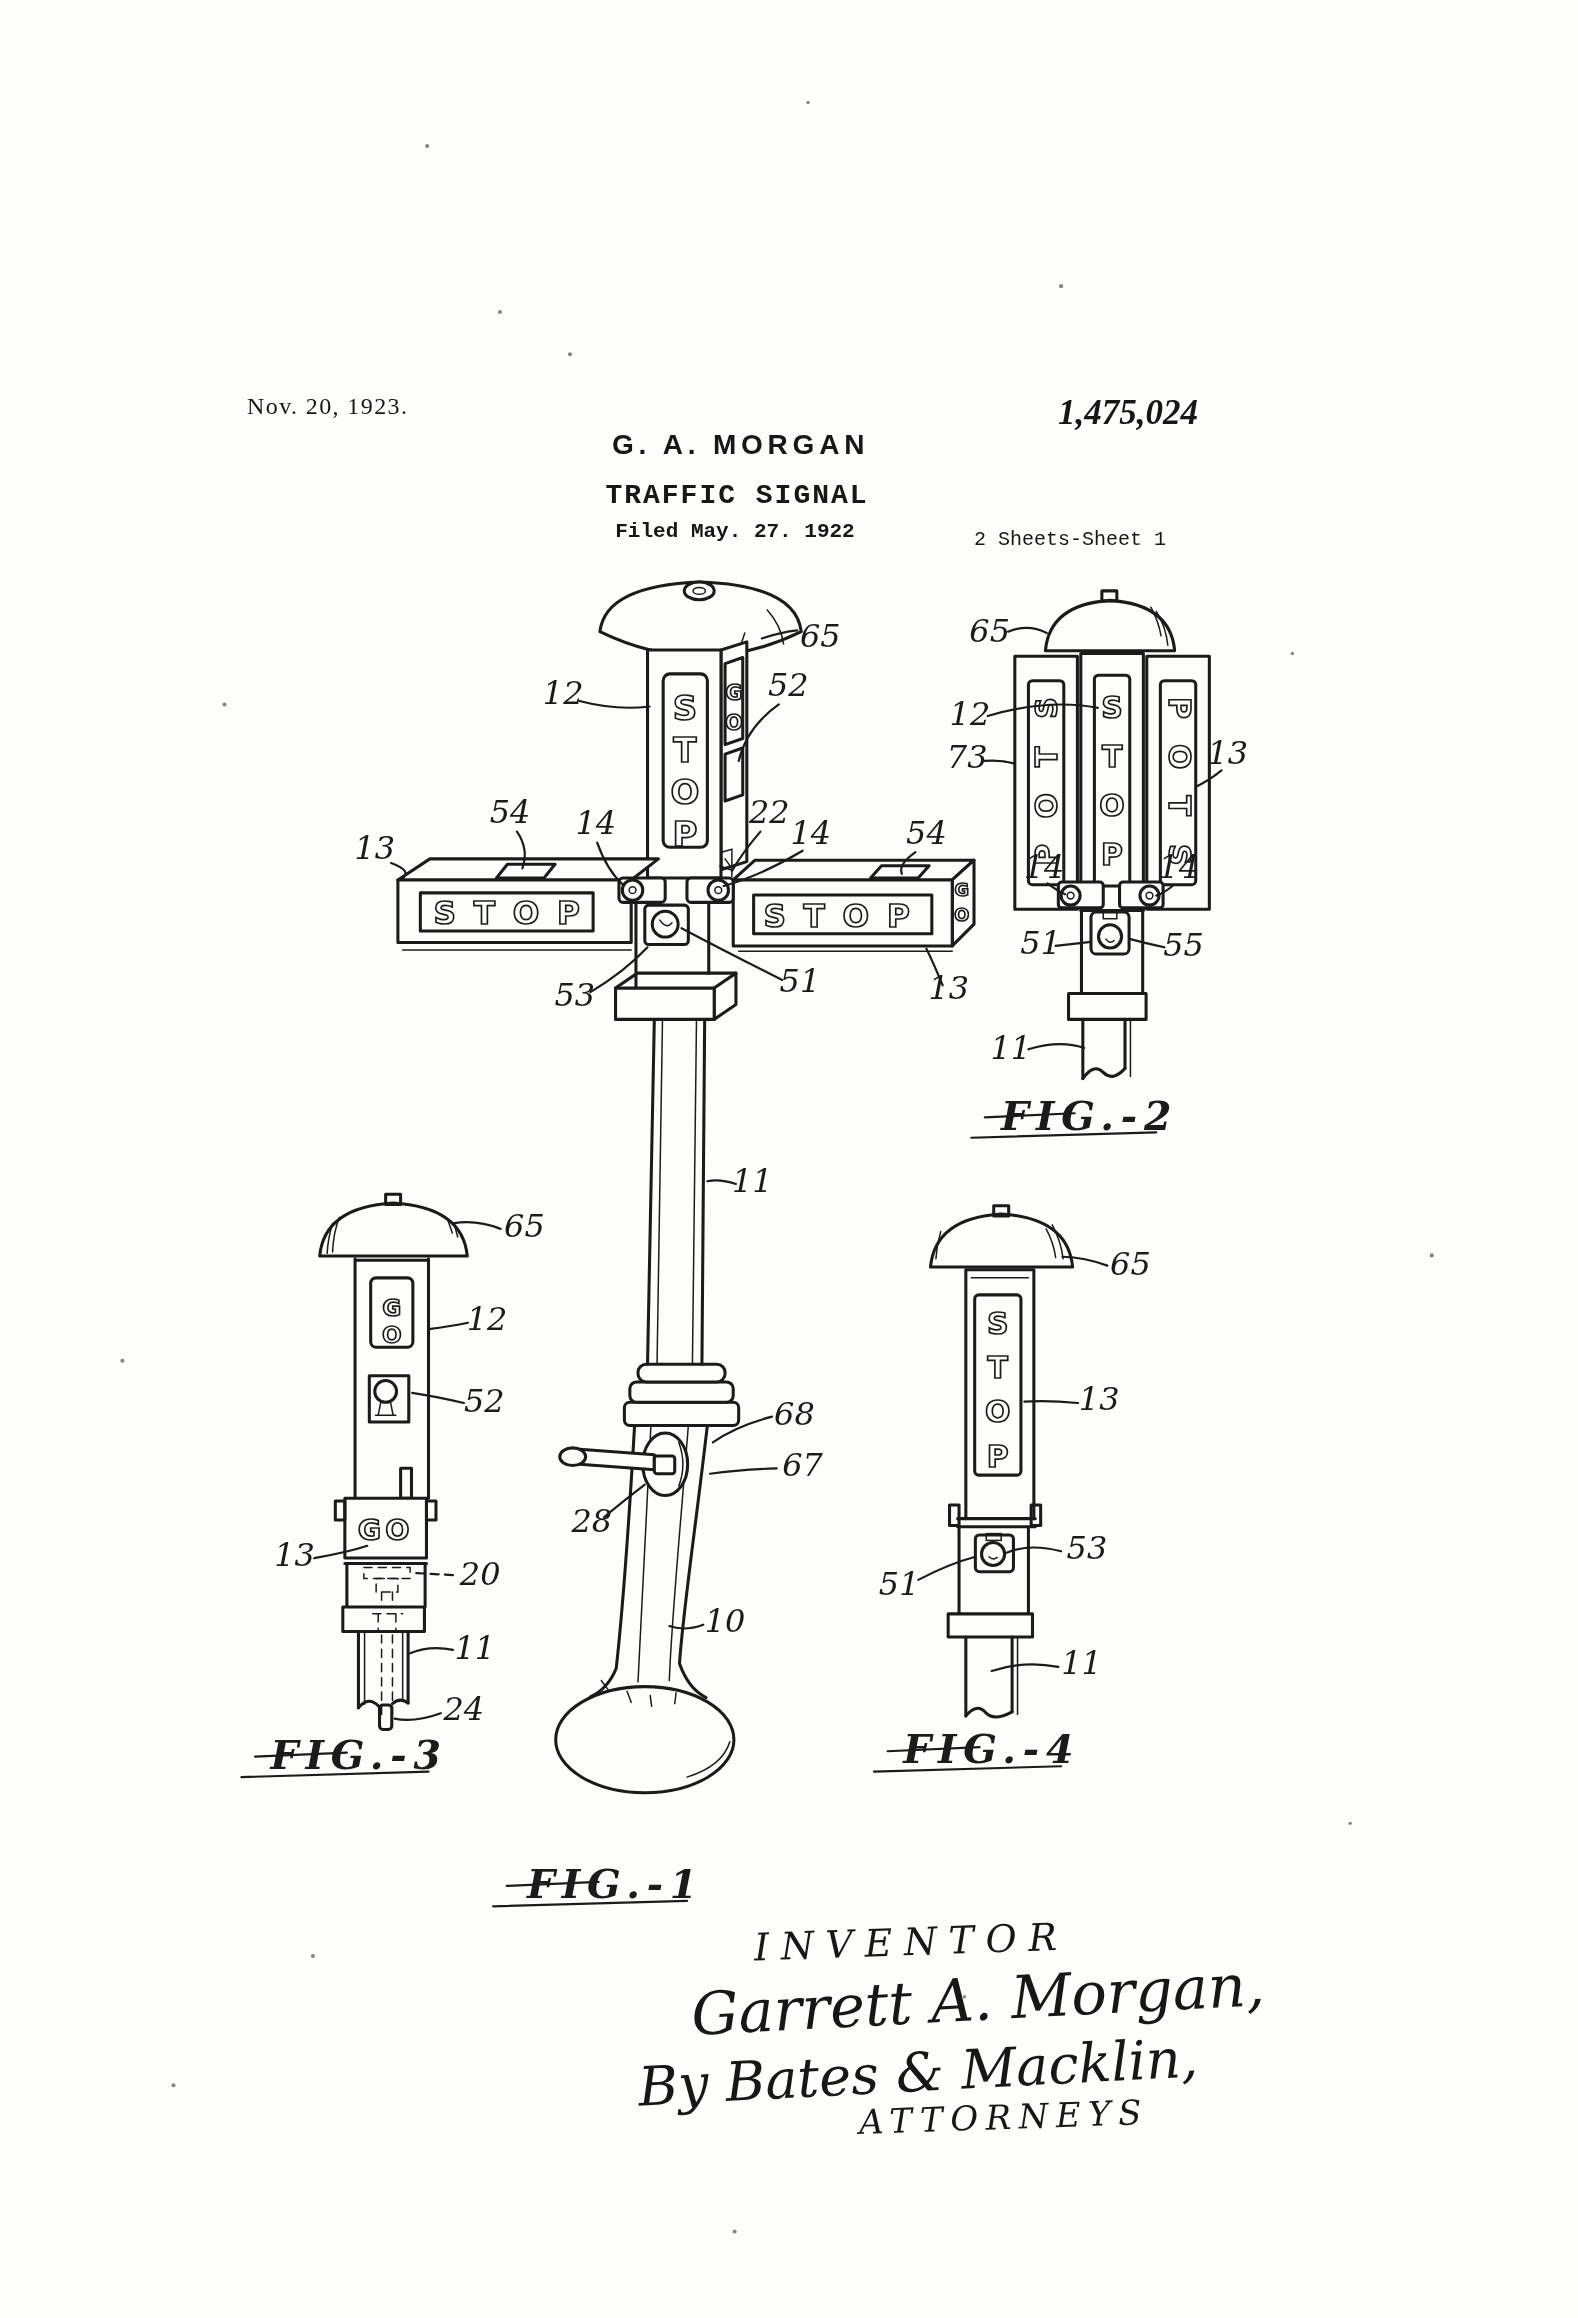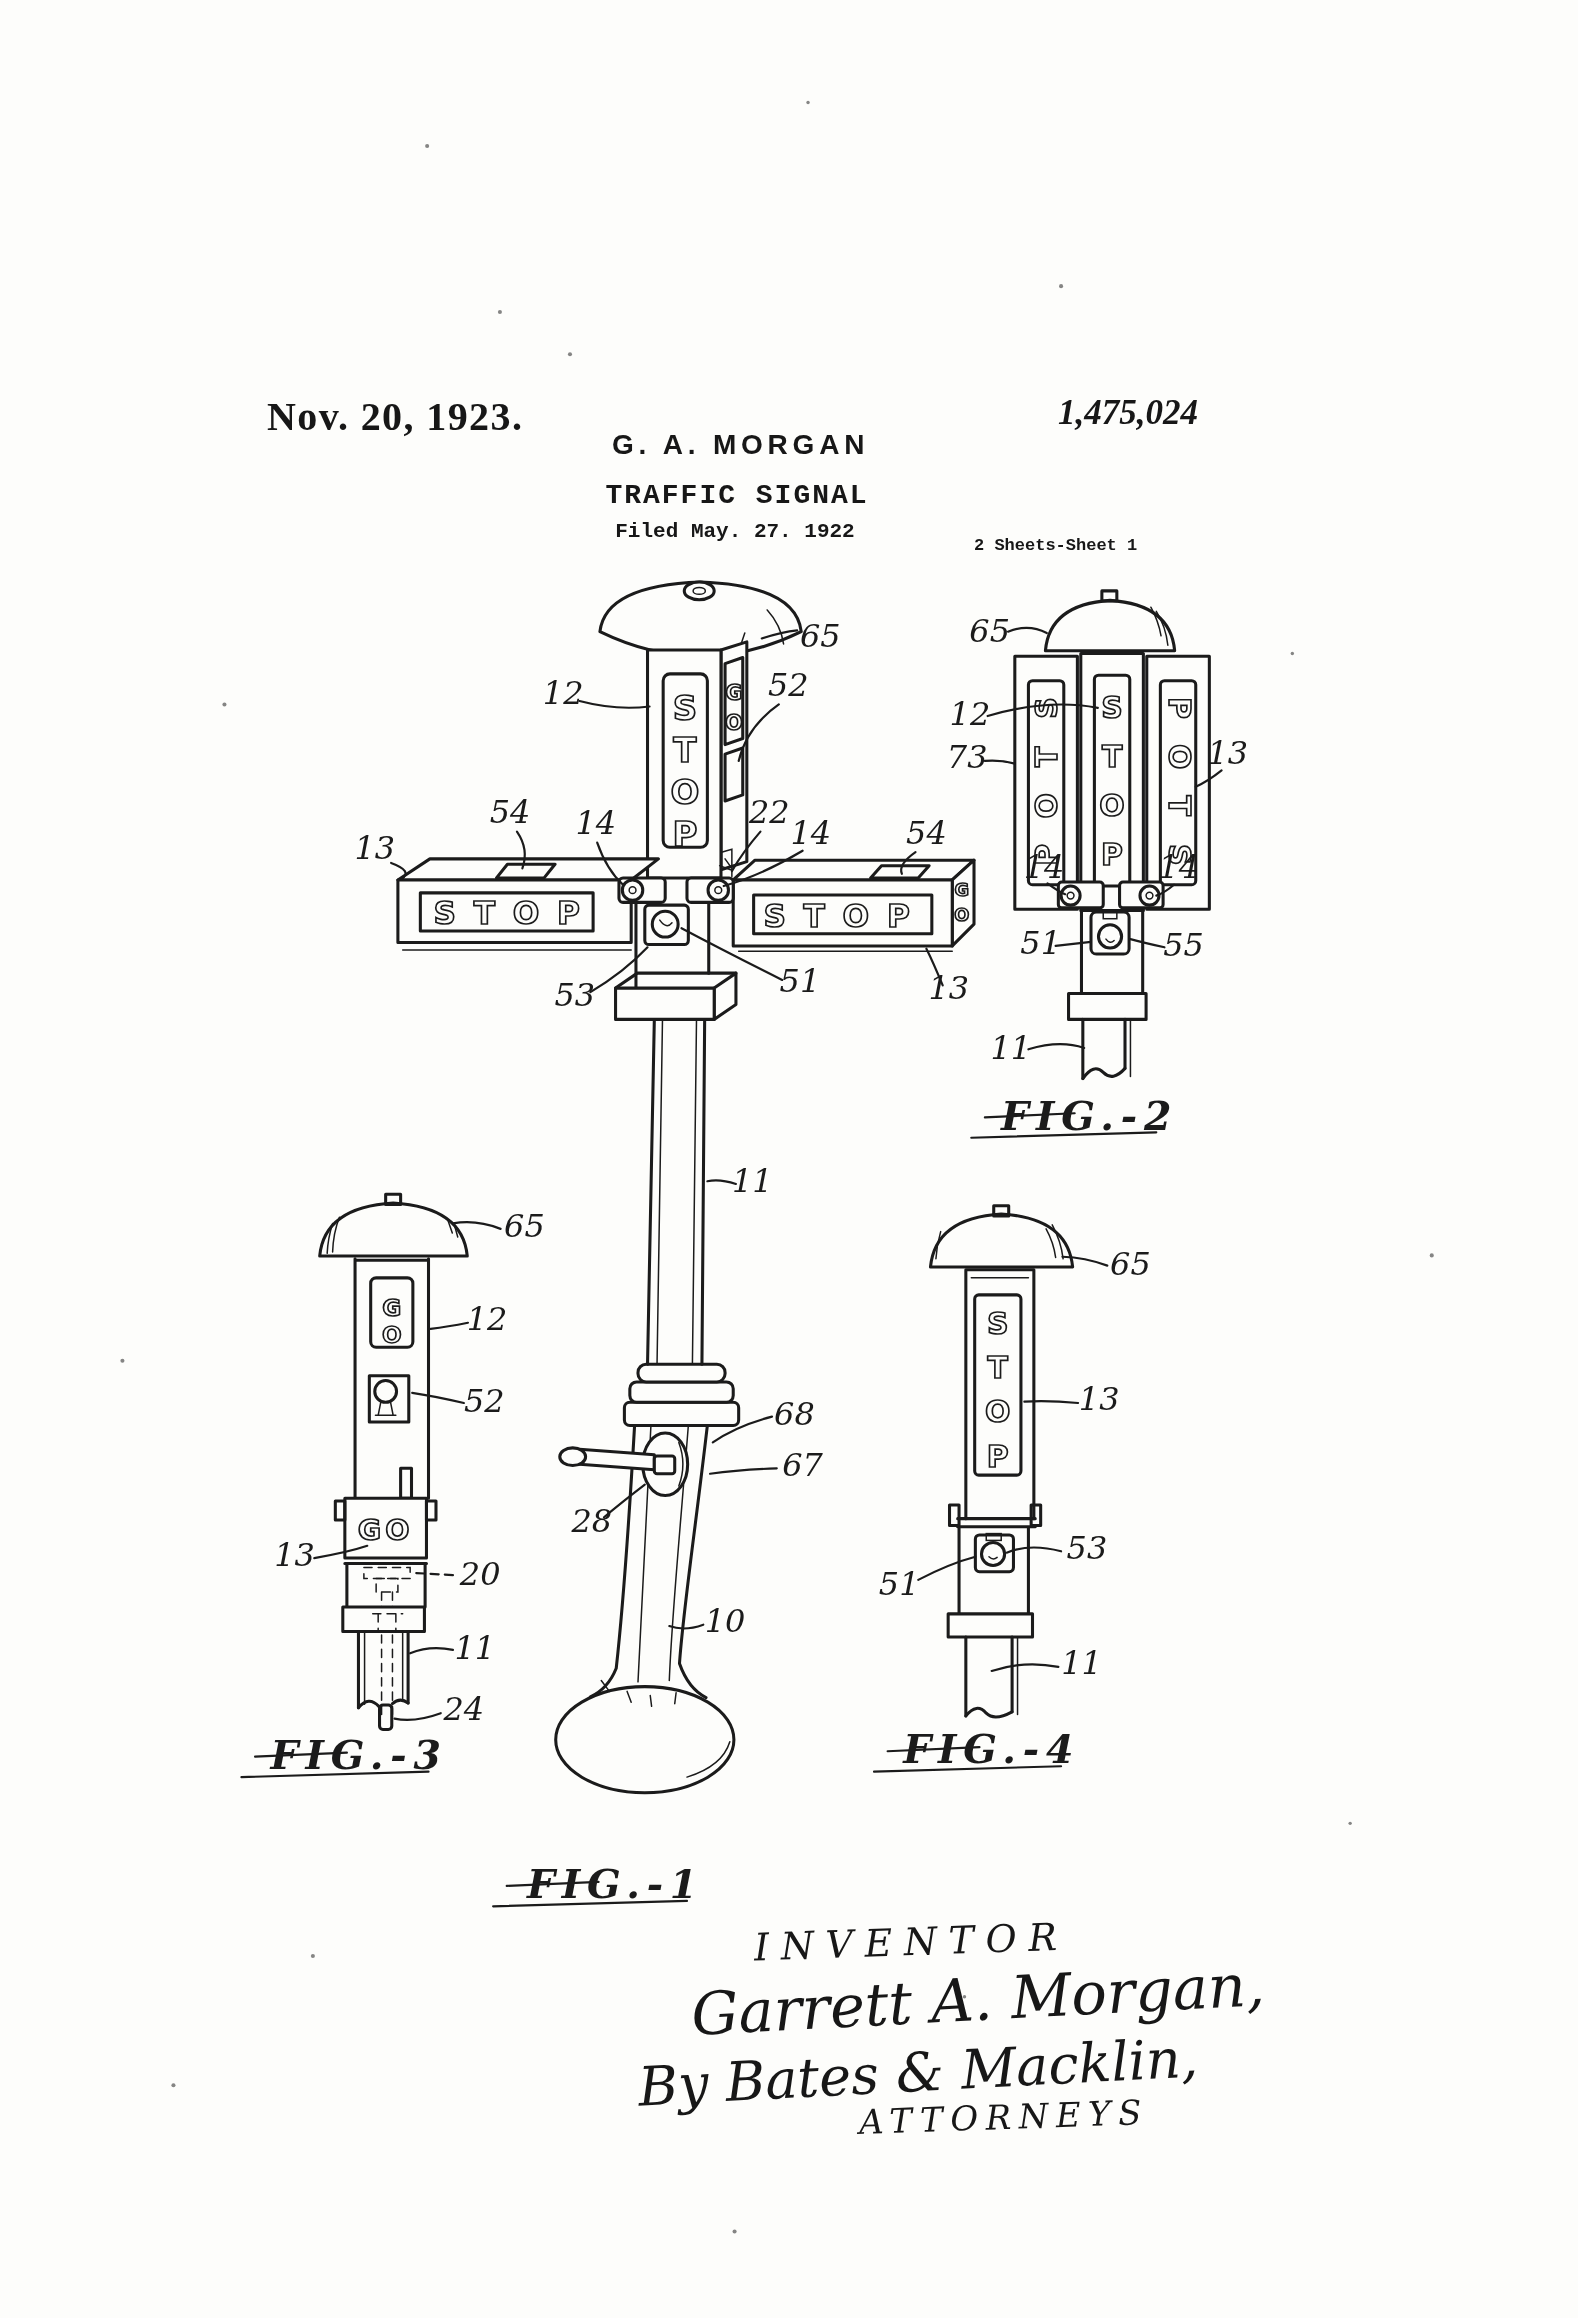--- a/index.html
+++ b/index.html
@@ -2,29 +2,29 @@
 <html style="font-size:11px"><head>
 <meta charset="utf-8">
 <style>
   html,body{margin:0;padding:0;}
   body{
     width:1578px;height:2319px;position:relative;
     background:#fdfdfb;color:#171717;
     font-family:"Liberation Serif",serif;overflow:hidden;
   }
   .abs{position:absolute;white-space:nowrap;}
-  .h-date{left:267px;top:393px;font-size:40px;font-weight:bold;letter-spacing:1.4px;}
+  .h-date{left:247px;top:393px;font-size:24px;font-weight:normal;letter-spacing:1.4px;}
   .h-patno{left:973px;top:393px;width:225px;text-align:right;font-size:35px;font-weight:bold;font-style:italic;}
   .h-appl{left:612px;top:429px;width:252px;text-align:center;
           font-family:"Liberation Sans",sans-serif;font-weight:bold;font-size:28px;letter-spacing:4.8px;}
   .h-title{left:601px;top:480px;width:272px;text-align:center;
           font-family:"Liberation Mono",monospace;font-weight:bold;font-size:28px;letter-spacing:2px;}
   .h-filed{left:582px;top:520px;width:306px;text-align:center;
           font-family:"Liberation Mono",monospace;font-weight:bold;font-size:21px;}
-  .h-sheets{left:974px;top:528px;font-family:"Liberation Mono",monospace;font-weight:bold;font-size:17px;margin-top:8px;}
+  .h-sheets{left:974px;top:528px;font-family:"Liberation Mono",monospace;font-weight:normal;font-size:20px;}
   .sig{font-family:"DejaVu Serif",serif;font-style:italic;}
   .sig-inv{left:754px;top:1920px;font-size:38px;letter-spacing:11.6px;transform:rotate(-2deg);}
   .sig-name{left:691px;top:1965px;font-size:59px;transform:rotate(-3deg);}
   .sig-by{left:638px;top:2041px;font-size:54px;transform:rotate(-3deg);}
   .sig-att{left:859px;top:2097px;font-size:34px;letter-spacing:7.5px;transform:rotate(-2deg);}
   svg{position:absolute;left:0;top:0;}
   .ln{fill:none;stroke:#1b1b1b;stroke-width:4.5;stroke-linecap:round;stroke-linejoin:round;}
   .thin{fill:none;stroke:#1b1b1b;stroke-width:2.2;stroke-linecap:round;}
   .face{fill:#fdfdfb;stroke:#1b1b1b;stroke-width:4.5;stroke-linejoin:round;}
   .lead{fill:none;stroke:#1b1b1b;stroke-width:3.2;stroke-linecap:round;}

